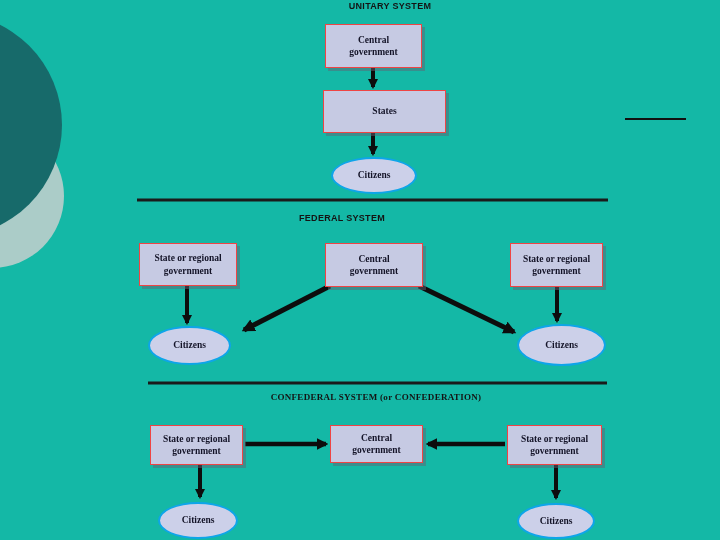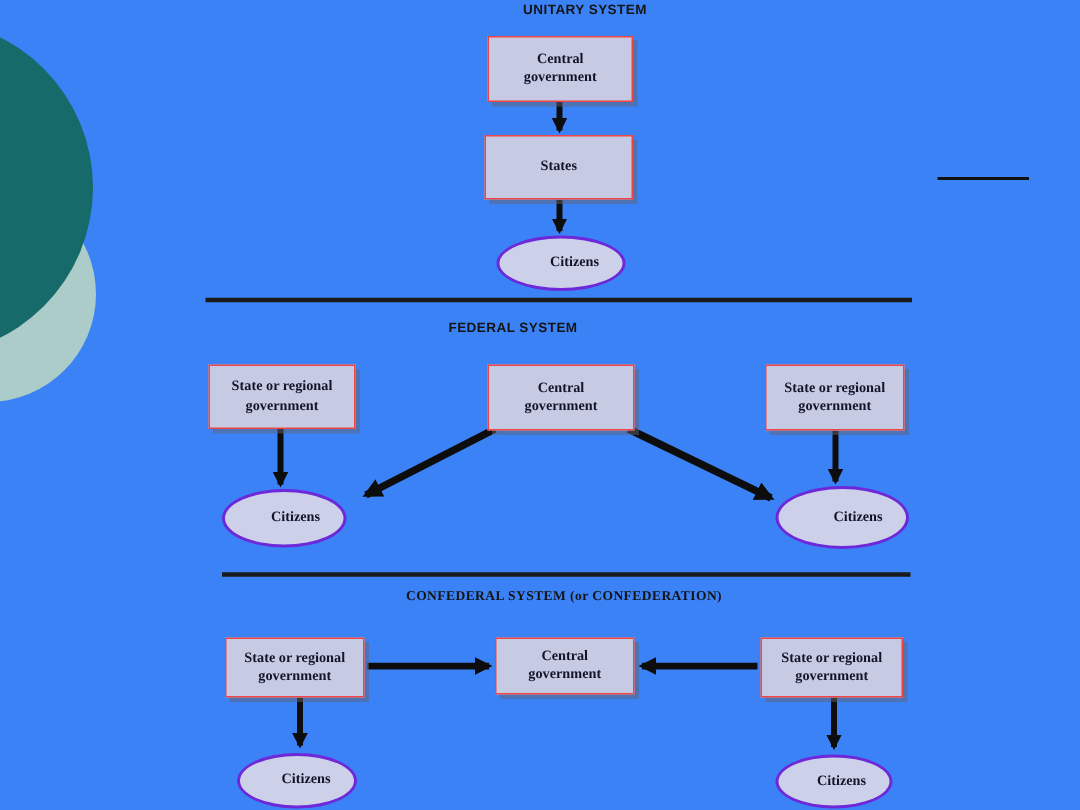--- a/index.html
+++ b/index.html
@@ -2,21 +2,21 @@
 <html><head>
 <meta charset="utf-8">
 <style>
   html, body { margin: 0; padding: 0; }
   body { font-family: "Liberation Sans", sans-serif; background: #ffffff; }
 
   .stage {
     position: relative;
     width: 720px;
     height: 540px;
-    background: #3b82f6;
+    background: #14b8a6;
     overflow: hidden;
   }
 
   
   .circle { position: absolute; border-radius: 50%; }
   .circle-light {
     left: -80px; top: 124px; width: 144px; height: 144px;
     background: #abccc8; z-index: 1;
   }
   .circle-dark {
@@ -49,25 +49,25 @@
     box-shadow: 3px 3px 0 rgba(95, 99, 115, 0.5);
     display: flex;
     align-items: center;
     justify-content: center;
   }
   .gov-ellipse {
     position: absolute;
     z-index: 4;
     box-sizing: border-box;
     background: #ccd0e9;
-    border: 2px solid #6d28d9;
+    border: 2px solid #0ea5e9;
     border-radius: 50%;
     display: flex;
     align-items: center;
-    justify-content: flex-end;
+    justify-content: center;
   }
   .node-label {
     font-family: "Liberation Serif", serif;
     font-weight: bold;
     font-size: 9.5px;
     line-height: 1.3;
     color: #141428;
     text-align: center;
     display: block;
   }
@@ -108,21 +108,21 @@
     <line x1="200" y1="465" x2="200" y2="497" stroke="#0d0d0d" stroke-width="4" marker-end="url(#ah)"></line>
     <line x1="556" y1="465" x2="556" y2="498" stroke="#0d0d0d" stroke-width="4" marker-end="url(#ah)"></line>
   </svg>
 
   <div class="sec-title" style="left:390px; top:1px;">UNITARY SYSTEM</div>
 
   <div class="gov-box" style="left:325px; top:24px; width:97px; height:44px;">
     <span class="node-label w64">Central government</span>
   </div>
 
-  <div class="gov-box" style="left:323px; top:90px; width:99px; height:43px;">
+  <div class="gov-box" style="left:323px; top:90px; width:123px; height:43px;">
     <span class="node-label w84">States</span>
   </div>
 
   <div class="gov-ellipse" style="left:331px; top:157px; width:86px; height:37px;">
     <span class="node-label w64">Citizens</span>
   </div>
 
   <div class="sec-title" style="left:342px; top:213px;">FEDERAL SYSTEM</div>
 
   <div class="gov-box" style="left:139px; top:243px; width:98px; height:43px;">

